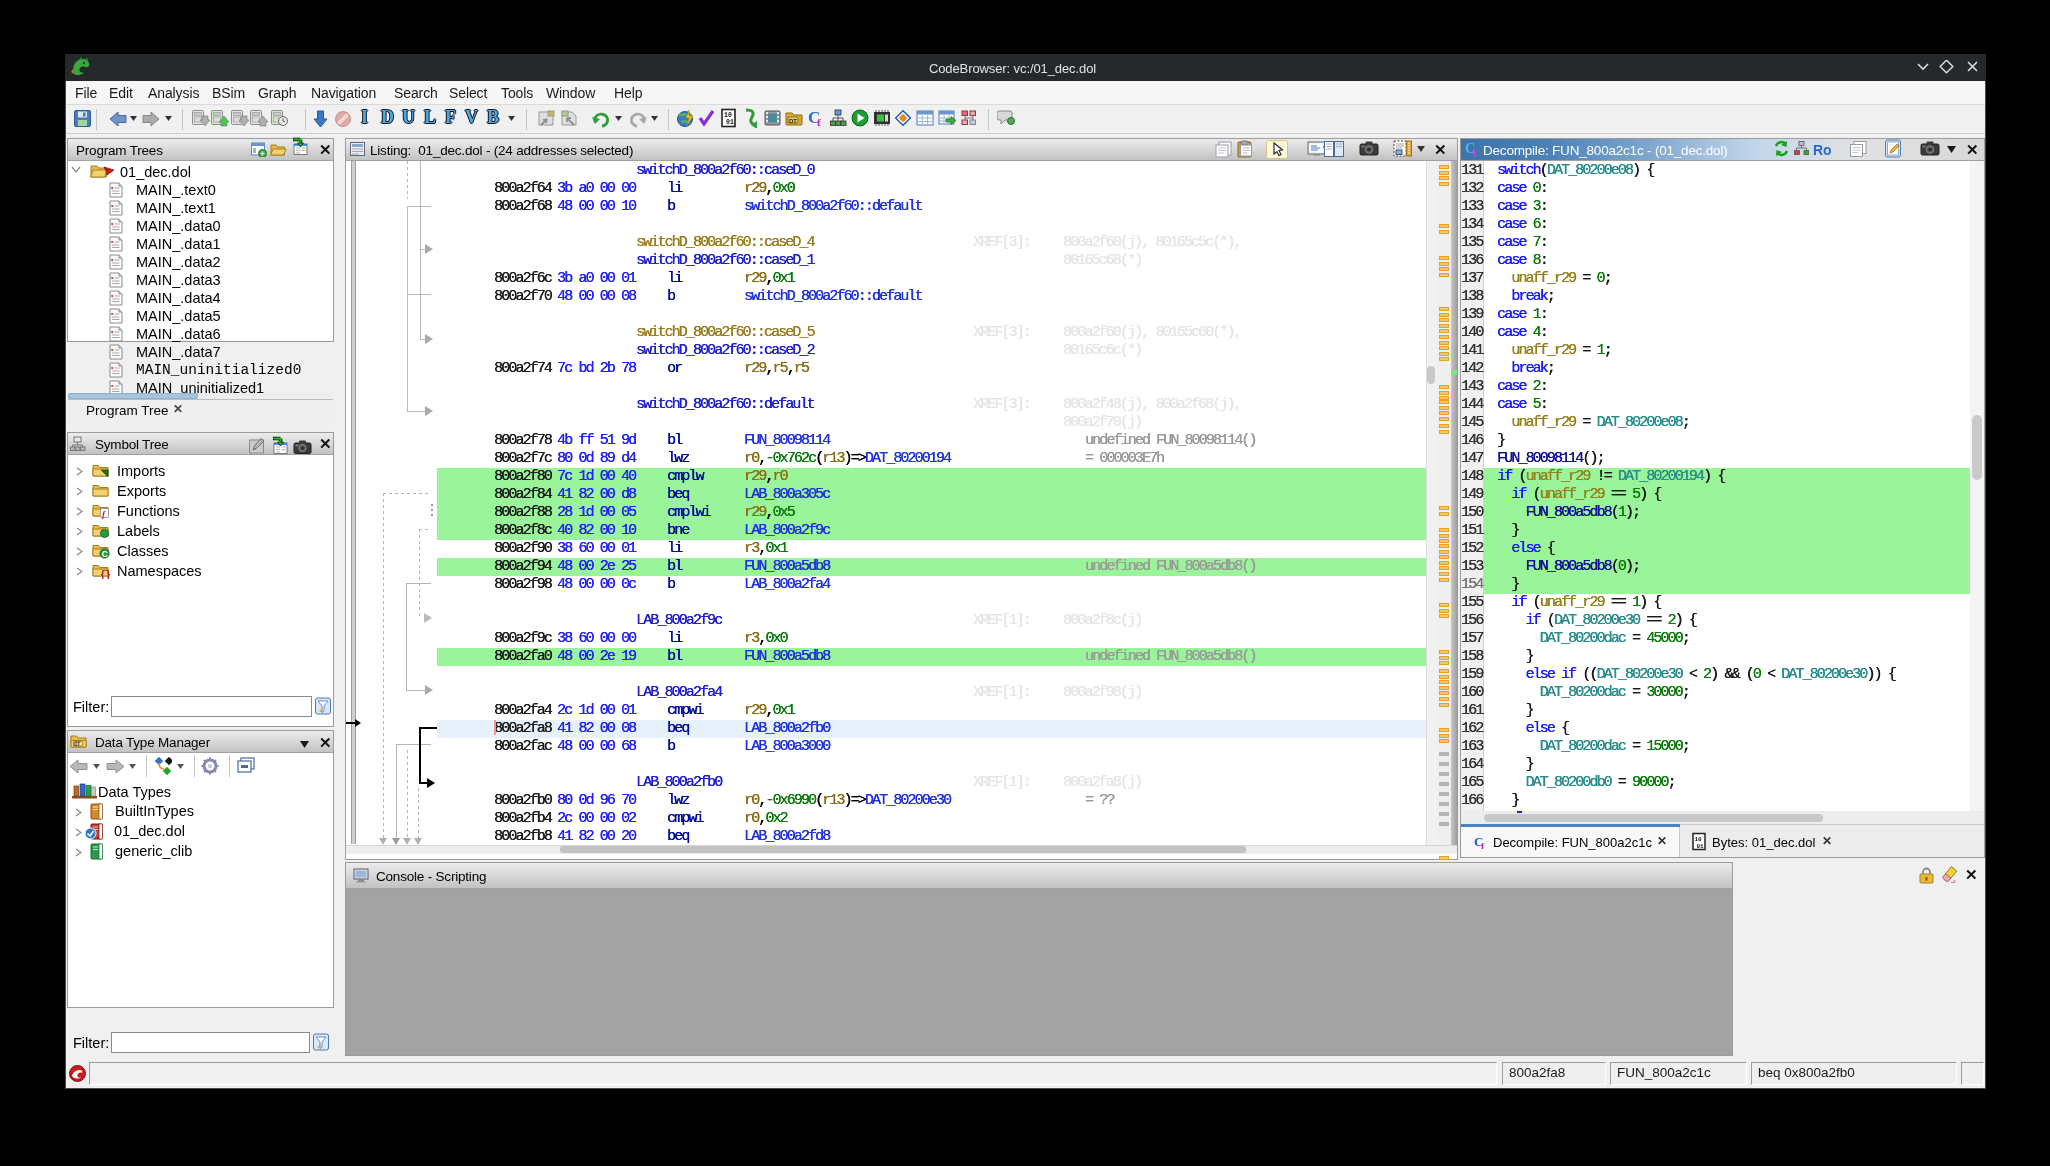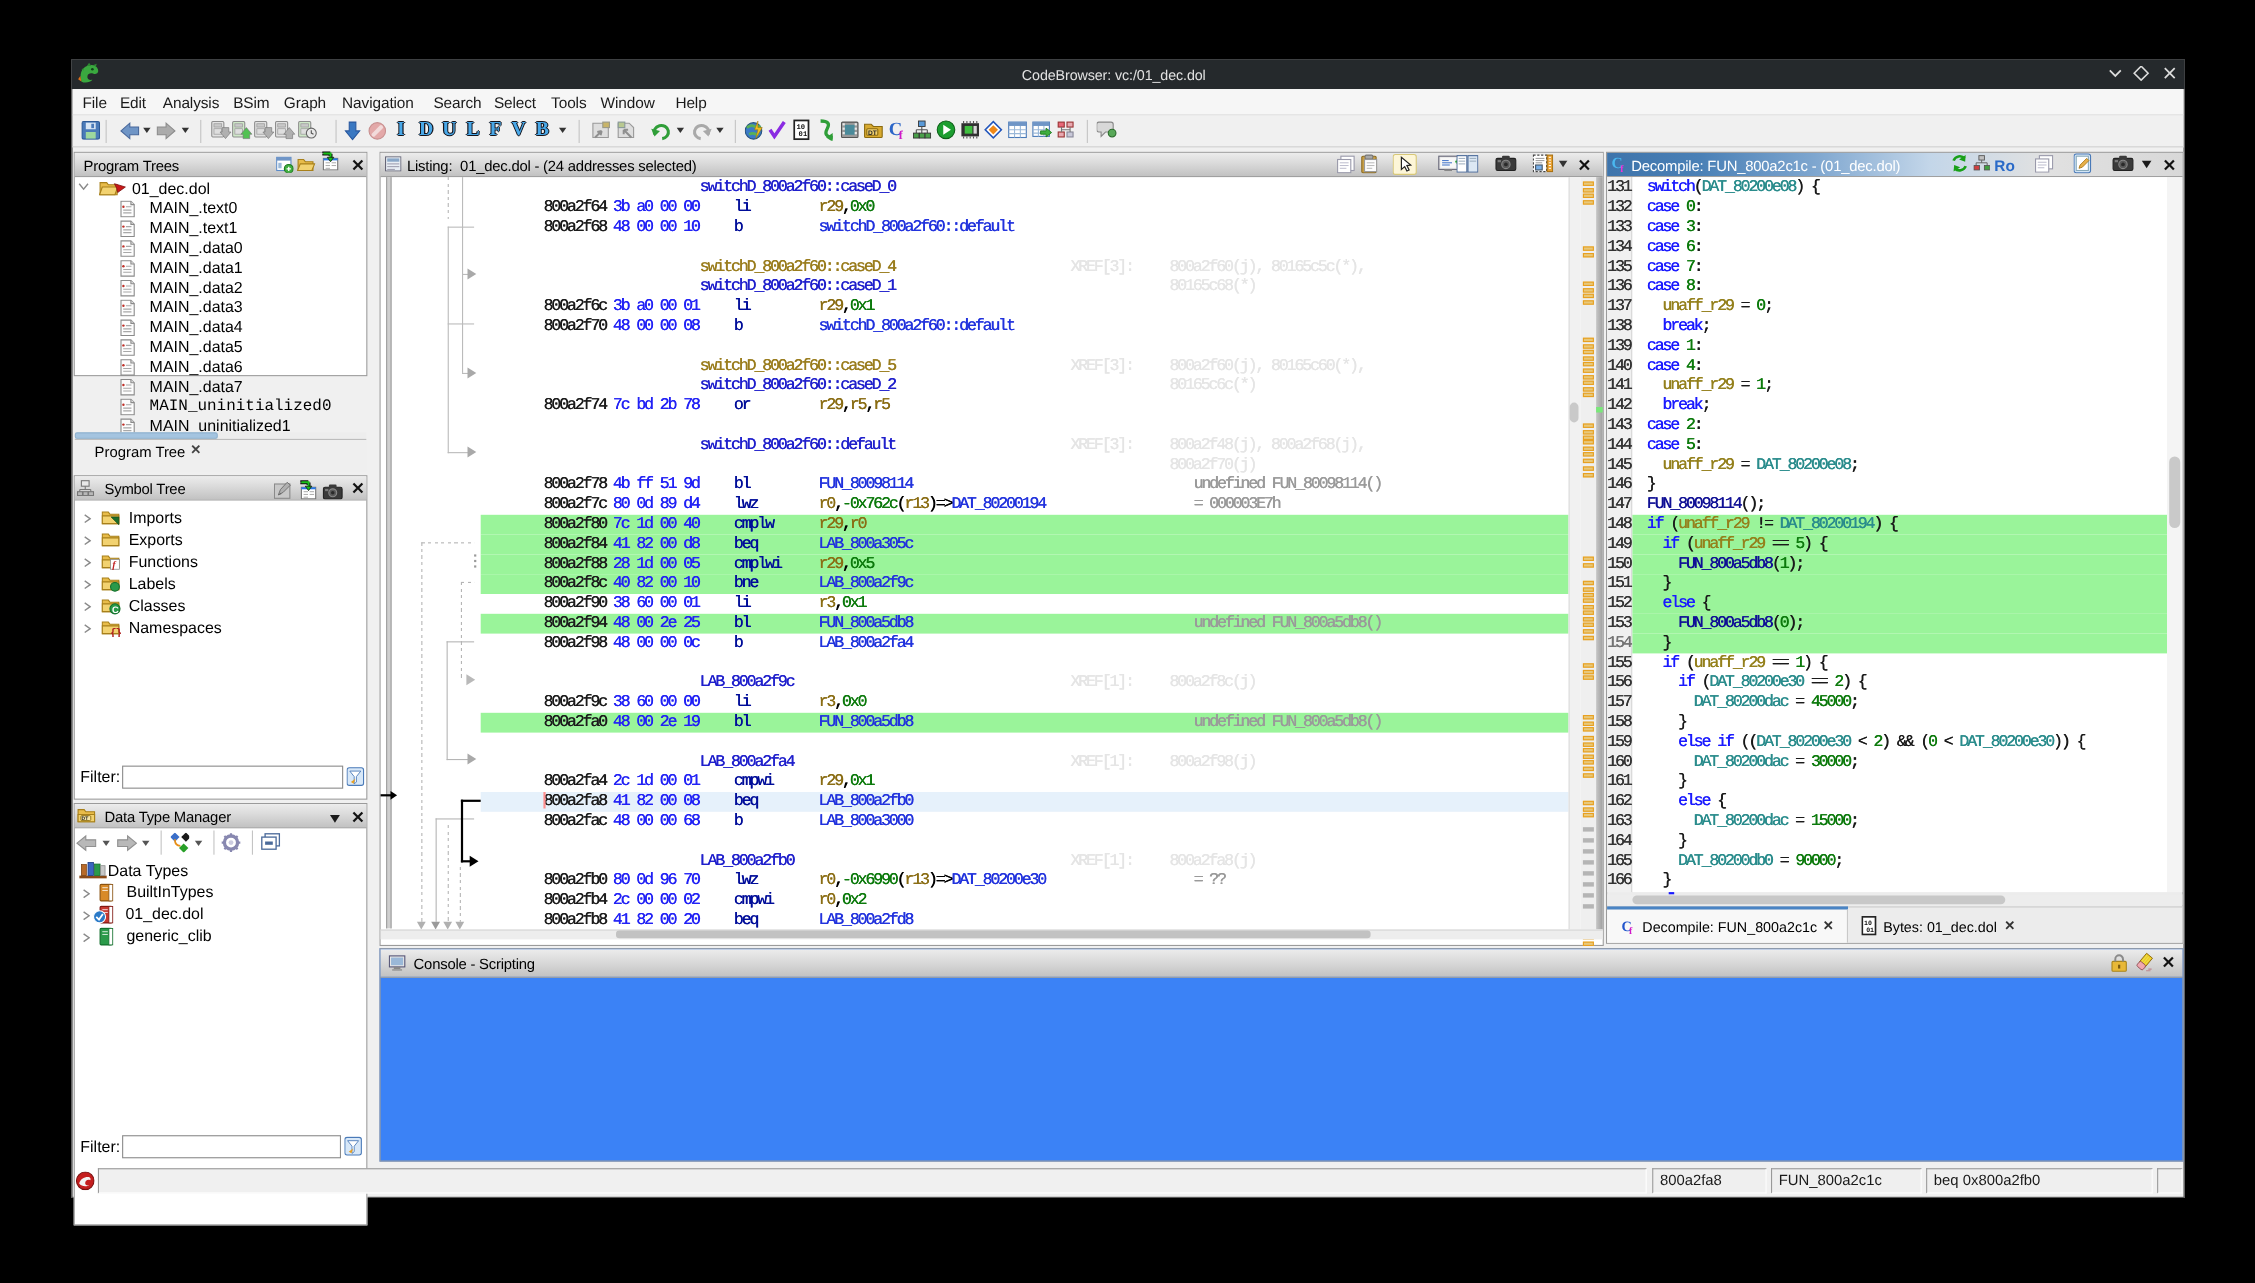--- a/index.html
+++ b/index.html
@@ -453,21 +453,21 @@
     <text x="8" y="16" font-size="10" font-weight="bold" fill="#b02020" font-family="Liberation Mono" letter-spacing="-1">{}</text>
   </svg>
 <div class="ab " style="left:117px;top:563px;font-size:14.5px;color:#000;">Namespaces</div>
 <div class="ab " style="left:73px;top:699px;font-size:14.5px;color:#000;">Filter:</div>
 <div class="ab" style="left:111px;top:696px;width:201px;height:21px;background:#fff;border:1px solid #8a8a8a"></div>
 <svg class="ab" style="left:315px;top:697px" width="17" height="18" viewBox="0 0 17 18">
     <rect x="0.5" y="1" width="15" height="16" rx="2" fill="#d8e8f8" stroke="#4a7ab8"></rect>
     <path d="M3 4 h10 l-4 5 v5 l-2 1.5 v-6.5z" fill="#fff" stroke="#4a7ab8" stroke-width="0.8"></path>
     <path d="M4 14 l4 -3 l-1.5 4.5z" fill="#e8a020"></path>
   </svg>
-<div class="panel" style="left:67px;top:730px;width:267px;height:384px">
+<div class="panel" style="left:67px;top:730px;width:267px;height:278px">
 <div class="phead">
       <span class="ptit" style="left:27px">Data Type Manager</span>
     </div>
 </div>
 <svg class="ab" style="left:70px;top:733px" width="17" height="16" viewBox="0 0 17 16">
     <path d="M1 3 h5.5 l1.5 2 h8 v9 h-15z" fill="#e8bc4a" stroke="#a8801a"></path>
     <path d="M1 7.5 h15 v6.5 h-15z" fill="#f2d270" stroke="#a8801a"></path>
     <rect x="3.5" y="8.5" width="9" height="4.5" rx="1" fill="#f8e8a8" stroke="#8a6a10" stroke-width="0.8"></rect>
     <text x="4.2" y="12.5" font-size="4.5" font-weight="bold" fill="#222">DT</text>
   </svg>
@@ -902,21 +902,21 @@
   </svg>
 <div class="ab " style="left:1493px;top:835px;font-size:13px;color:#000;">Decompile: FUN_800a2c1c</div>
 <div class="ab " style="left:1657px;top:834px;font-size:12px;color:#333;font-weight:bold">✕</div>
 <svg class="ab" style="left:1692px;top:832px" width="15" height="19" viewBox="0 0 15 19">
     <rect x="1" y="1.5" width="12" height="16" fill="#fff" stroke="#222" stroke-width="1.5"></rect>
     <text x="2.5" y="9" font-size="6" font-weight="bold" fill="#111" font-family="Liberation Mono">10</text>
     <text x="4.5" y="15.5" font-size="6" font-weight="bold" fill="#111" font-family="Liberation Mono">01</text>
   </svg>
 <div class="ab " style="left:1712px;top:835px;font-size:13px;color:#000;">Bytes: 01_dec.dol</div>
 <div class="ab " style="left:1822px;top:834px;font-size:12px;color:#333;font-weight:bold">✕</div>
-<div class="panel" style="left:345px;top:862px;width:1640px;height:194px;background:#3b82f6">
+<div class="panel" style="left:345px;top:862px;width:1388px;height:194px;background:#a3a3a3">
 <div class="phead" style="height:26px">
       <span class="ptit" style="left:30px;top:6px">Console - Scripting</span>
     </div>
 </div>
 <svg class="ab" style="left:353px;top:868px" width="17" height="15" viewBox="0 0 17 15">
     <rect x="1" y="1" width="14" height="10" fill="#e8e8e8" stroke="#557"></rect>
     <rect x="2.5" y="2.5" width="11" height="7" fill="#9ab8d8"></rect>
     <rect x="5" y="11" width="6" height="2" fill="#888"></rect>
     <rect x="3.5" y="13" width="9" height="1.5" fill="#999"></rect>
   </svg>

